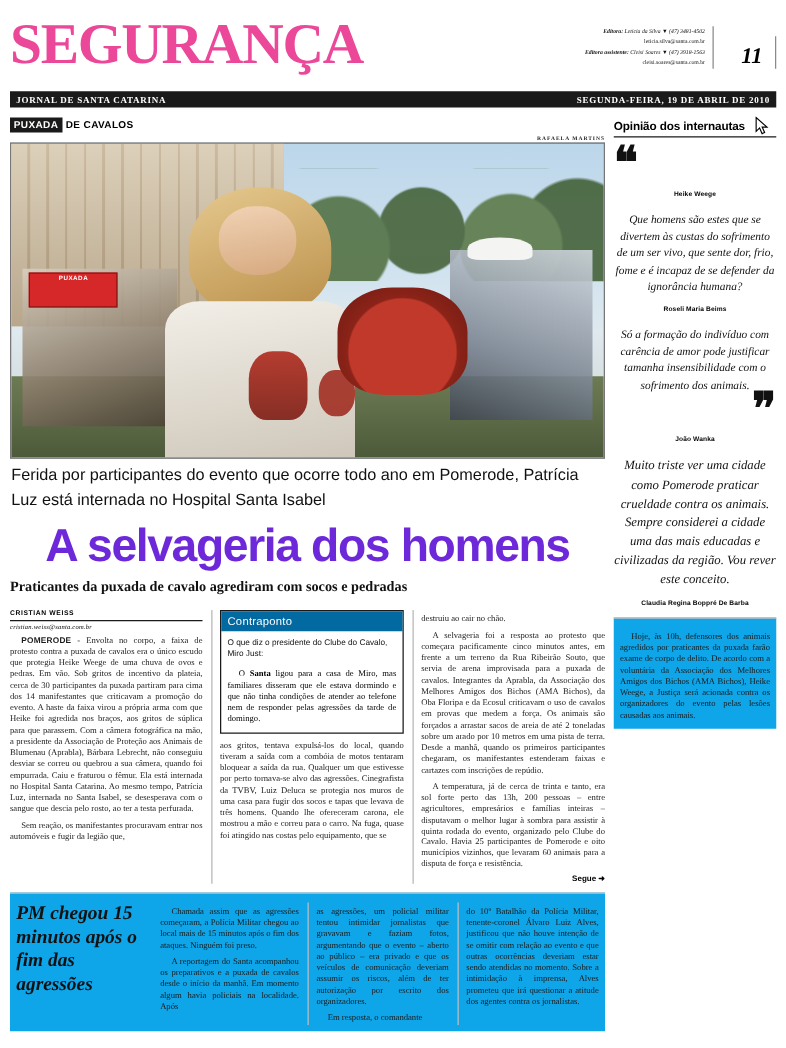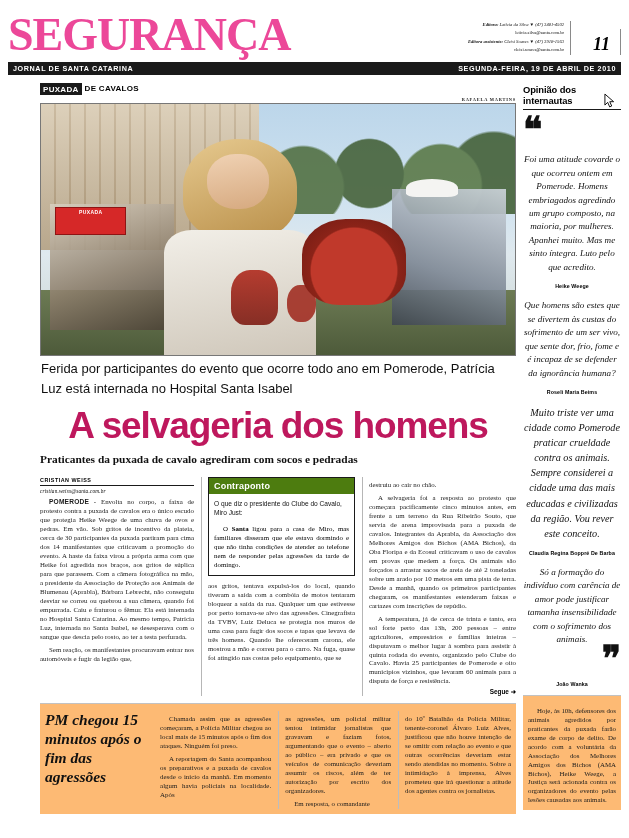--- a/index.html
+++ b/index.html
@@ -21,29 +21,29 @@
   .masthead-right { display: flex; align-items: flex-end; gap: 12px; padding-top: 7px; }
   .editors { text-align: right; font-size: 4.6px; line-height: 1.85; font-style: italic;
              color: #111; padding-right: 6px; border-right: 1px solid #8a8a8a; }
   .editors b { font-style: italic; font-weight: bold; }
   .editors .mail { font-style: normal; }
   .pagenum { width: 38px; text-align: center; font-size: 18px; font-weight: bold;
              font-style: italic; padding-top: 5px; border-right: 1px solid #8a8a8a; }
 
   
   .rulebar {
-    margin-top: 2px; height: 13px; background: #1a1a1a; color: #fff;
+    margin-top: 13px; height: 13px; background: #1a1a1a; color: #fff;
     display: flex; align-items: center; justify-content: space-between;
-    padding: 0 5px; font-family: Liberation Sans, sans-serif;
+    padding: 0 5px; font-family: Liberation Serif, serif;
     font-size: 7.2px; font-weight: bold; letter-spacing: .6px;
   }
 
   
   .body-grid { display: flex; gap: 7px; margin-top: 9px; }
-  .left-col { width: 476px; position: relative; margin-left: 32px; }
+  .left-col { width: 476px; position: relative; }
   .right-col { width: 130px; position: relative; }
 
   
   .kicker { font-family: "Liberation Sans", sans-serif; font-size: 8px;
             font-weight: bold; letter-spacing: .3px; margin-bottom: 4px; }
   .kicker .hl { background: #1a1a1a; color: #fff; padding: 1.5px 3px 1.5px 3px; }
   .kicker .rest { padding-left: 3px; }
 
   .photo-credit { text-align: right; font-size: 4.4px; letter-spacing: .8px;
                   font-weight: bold; color: #222; margin-bottom: 1px; }
@@ -90,21 +90,21 @@
     background:#9e2419; border-radius:45%; opacity:.85;}
   .ph-cap { position:absolute; right:12%; top:30%; width:11%; height:7%;
     background:#f4f4f2; border-radius:50% 50% 20% 20%; }
 
   .caption { font-family: "Liberation Sans", sans-serif; font-size: 13px;
              line-height: 1.5; padding: 3px 1px 0 1px; color: #111; }
 
   
   .headline { text-align: center; font-family: "Liberation Sans", sans-serif;
     font-weight: bold; font-size: 37px; line-height: 1.04; letter-spacing: -1.1px;
-    margin-top: 9px; color: #be185d; }
+    margin-top: 9px; color: #6d28d9; }
   .subhead { text-align: left; font-family: "Liberation Serif", serif;
     font-size: 11.4px; font-weight: bold; line-height: 1.28; margin-top: 7px; color: #111; }
 
   
   .cols { display: flex; gap: 7px; margin-top: 10px; }
   .col { width: 154px; }
   .col + .col { border-left: 0.5px solid #b6b6b6; padding-left: 6px; }
 
   .byline { font-family: "Liberation Sans", sans-serif; font-size: 5.4px;
     font-weight: bold; letter-spacing: .5px; padding-bottom: 2px;
@@ -112,35 +112,35 @@
   .byline-mail { font-size: 5.2px; font-style: italic; padding-top: 2px; letter-spacing:.2px;}
 
   .para { font-size: 6.9px; line-height: 1.30; text-align: justify;
           color: #1b1b1b; margin-top: 4px; }
   .para.indent { text-indent: 9px; }
   .para .lead { font-family: "Liberation Sans", sans-serif; font-weight: bold;
                 font-size: 6.6px; letter-spacing: .2px; }
 
   
   .contraponto { border: 0.8px solid #1a1a1a; margin-bottom: 6px; }
-  .cp-head { background: #4d7c0f; color: #fff; font-family: "Liberation Sans", sans-serif;
-    font-weight: bold; font-size: 9px; padding: 3px 5px; letter-spacing: .2px; }
+  .cp-head { background: #0369a1; color: #fff; font-family: "Liberation Sans", sans-serif;
+    font-weight: normal; font-size: 9px; padding: 3px 5px; letter-spacing: .2px; }
   .cp-body { padding: 5px 5px 6px 5px; }
   .cp-intro { font-family: "Liberation Sans", sans-serif; font-size: 6.6px;
     line-height: 1.42; color: #111; }
   .cp-text { font-size: 6.9px; line-height: 1.32; text-align: justify;
     text-indent: 9px; margin-top: 6px; }
 
   
   .segue { text-align: right; font-family: "Liberation Sans", sans-serif;
     font-size: 6.4px; font-weight: bold; margin-top: 2px; }
 
   
   .bottom-band { display: flex; gap: 7px; margin-top: 7px;
-    background: #fdba74; border-top: 0.5px solid #c2c2c2; padding: 7px 5px 5px 5px; }
+    background: #0ea5e9; border-top: 0.5px solid #c2c2c2; padding: 7px 5px 5px 5px; }
   .pull { width: 148px; font-family: "Liberation Serif", serif; font-style: italic;
     font-weight: bold; font-size: 15.5px; line-height: 1.22; color: #111; }
   .bot-col { width: 152px; }
   .bot-col + .bot-col { border-left: 0.5px solid #bdbdbd; padding-left: 6px; }
 
   
   .op-title { font-family: "Liberation Sans", sans-serif; font-weight: bold;
     font-size: 9.4px; text-align: left; padding-bottom: 3px;
     border-bottom: 1.4px solid #1a1a1a; letter-spacing: -.1px; }
   .qmark { font-family: "Liberation Serif", serif; font-weight: bold;
@@ -273,40 +273,39 @@
       </div>
 
     </div>
 
     <div class="right-col">
       <div class="op-title">Opinião dos internautas</div>
 
       <div class="qmark">❝</div>
 
       <div class="qblock">
-        <div class="quote">Foi uma atitude covarde o que ocorreu ontem em Pomerode. Homens embriagados agredindo um grupo composto, na maioria, por mulheres. Apanhei muito. Mas me sinto íntegra. Luto pelo que acredito.</div>
         <div class="qauthor">Heike Weege</div>
       </div>
 
       <div class="qblock">
         <div class="quote">Que homens são estes que se divertem às custas do sofrimento de um ser vivo, que sente dor, frio, fome e é incapaz de se defender da ignorância humana?</div>
         <div class="qauthor">Roseli Maria Beims</div>
-      </div>
-
-      <div class="qblock">
-        <div class="quote big">Muito triste ver  uma cidade como Pomerode praticar crueldade contra os animais. Sempre considerei a cidade uma das mais educadas e civilizadas da região. Vou rever este conceito.</div>
-        <div class="qauthor">Claudia Regina Boppré De Barba</div>
       </div>
 
       <div class="qblock">
         <div class="quote">Só a formação do indivíduo com carência de amor pode justificar tamanha insensibilidade com o sofrimento dos animais.</div>
         <div class="qmark close">❞</div>
         <div class="qauthor">João Wanka</div>
       </div>
 
+      <div class="qblock">
+        <div class="quote big">Muito triste ver  uma cidade como Pomerode praticar crueldade contra os animais. Sempre considerei a cidade uma das mais educadas e civilizadas da região. Vou rever este conceito.</div>
+        <div class="qauthor">Claudia Regina Boppré De Barba</div>
+      </div>
+
       <div class="bottom-band" style="margin-top:8px;">
         <div class="bot-col" style="width:100%;">
           <div class="para indent">Hoje, às 10h, defensores dos animais agredidos por praticantes da puxada farão exame de corpo de delito. De acordo com a voluntária da Associação dos Melhores Amigos dos Bichos (AMA Bichos), Heike Weege, a Justiça será acionada contra os organizadores do evento pelas lesões causadas aos animais.</div>
         </div>
       </div>
     </div>
 
   </div>
 
   <svg class="cursor" style="left:604px; top:93px;" viewBox="0 0 12 16">

